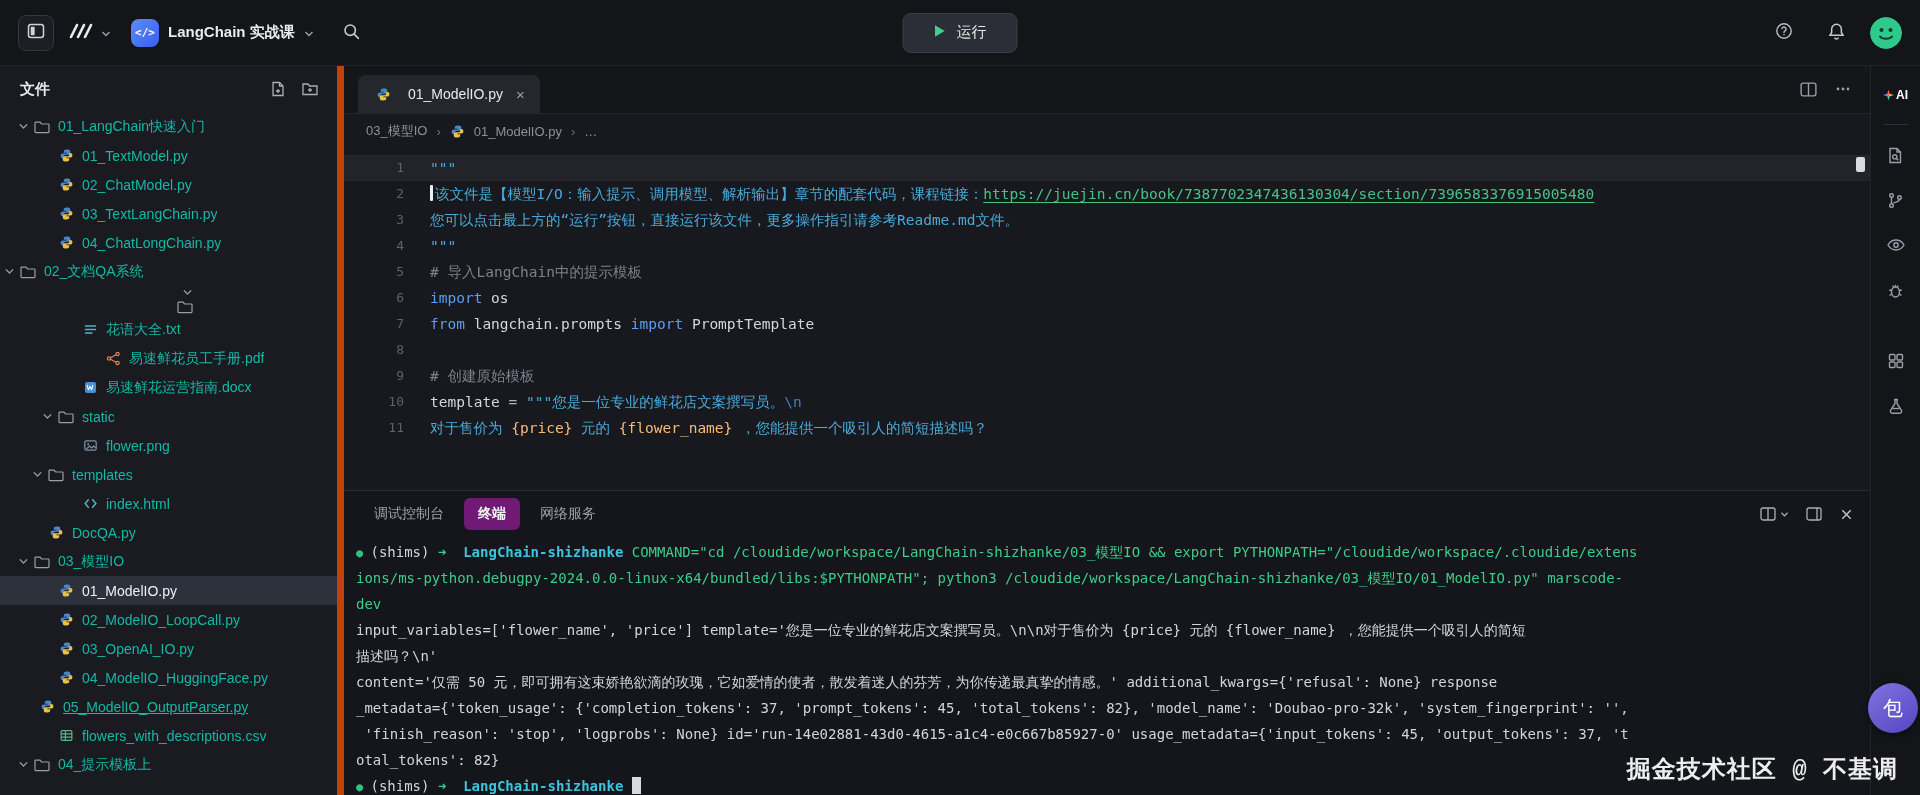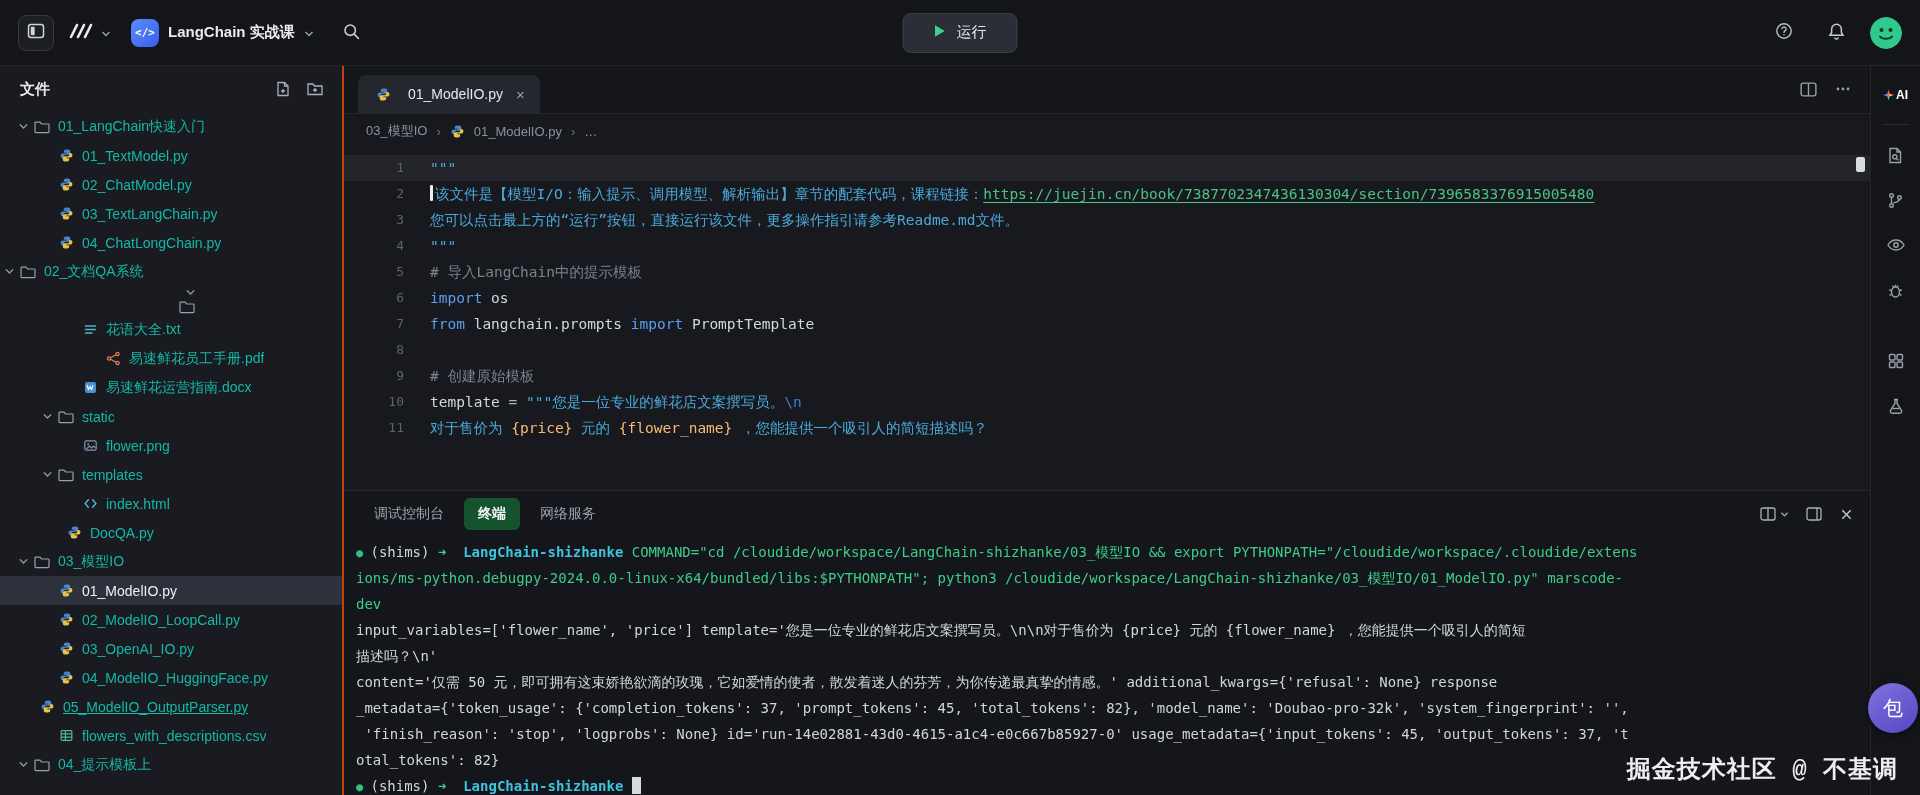--- a/index.html
+++ b/index.html
@@ -26,21 +26,21 @@
   .tb-center { position:absolute; left:50%; top:50%; transform:translate(-50%,-50%); }
   .run-btn { display:flex; align-items:center; gap:11px; background:#2b2e36; border:1px solid #3a3e46;
              border-radius:8px; height:40px; padding:0 30px; color:#dde9e2; font-size:15px; cursor:pointer; }
   .tb-right { display:flex; align-items:center; gap:16px; }
   .avatar { width:32px; height:32px; border-radius:50%; overflow:hidden; cursor:pointer; }
 
   
   .main { flex:1; display:flex; min-height:0; }
 
   
-  .sidebar { width:344px; flex:none; background:#191b20; border-right:2px solid #c2410c;
+  .sidebar { width:344px; flex:none; background:#191b20; border-right:7px solid #c2410c;
              display:flex; flex-direction:column; overflow:hidden; }
   .sb-header { height:46px; flex:none; display:flex; align-items:center; justify-content:space-between;
                padding:0 18px 0 20px; }
   .sb-title { font-size:15px; font-weight:700; color:#e8eaee; }
   .sb-actions { display:flex; gap:14px; }
   .sb-actions span { cursor:pointer; display:flex; }
   .tree-row { height:29px; display:flex; align-items:center; font-size:14px; color:#14b8a6;
               cursor:pointer; white-space:nowrap; }
   .tree-row.selected { background:#2c313b; color:#eef0f3; }
   .chev { width:18px; flex:none; display:flex; align-items:center; justify-content:center; }
@@ -82,21 +82,21 @@
   .editor-thumb { position:absolute; top:9px; right:5px; width:9px; height:15px; background:#d8dbe0;
                   border-radius:2px; }
 
   
   .terminal-panel { height:305px; flex:none; background:#14161b; border-top:1px solid #282b31;
                     display:flex; flex-direction:column; }
   .term-header { height:46px; flex:none; display:flex; align-items:center; justify-content:space-between;
                  padding:0 16px 0 16px; }
   .term-tabs { display:flex; gap:6px; align-items:center; }
   .term-tab { padding:7px 14px; font-size:14px; color:#9aa0aa; border-radius:6px; cursor:pointer; white-space:nowrap; }
-  .term-tab.active { background:#14532d; color:#f2f4f7; font-weight:600; }
+  .term-tab.active { background:#701a75; color:#f2f4f7; font-weight:600; }
   .term-actions { display:flex; align-items:center; gap:16px; color:#aab0b8; }
   .term-actions span { cursor:pointer; display:flex; align-items:center; }
   .term-body { flex:1; padding:2px 0 0 12px; overflow:hidden;
                font-family:"DejaVu Sans Mono","DejaVu Sans",monospace; }
   .term-line { height:26px; line-height:26px; font-size:14px; white-space:pre; }
   .t-plain { color:#d2d6db; }
   .t-green { color:#3dcd8a; }
   .t-cyan { color:#3ec3dd; font-weight:600; }
   .t-dot { color:#2ec27e; font-size:12px; }
   .t-cursor { display:inline-block; width:9px; height:17px; background:#d7dade; vertical-align:-3px; }
@@ -343,21 +343,21 @@
             <span class="chev"></span>
             <span class="fico">
               <svg width="15" height="15" viewBox="0 0 15 15" fill="none" stroke="#7f94ad" stroke-width="1.2">
                 <rect x="1.8" y="2.8" width="11.4" height="9.4" rx="1.5"></rect>
                 <circle cx="5.2" cy="6.2" r="1" fill="#7f94ad" stroke="none"></circle>
                 <path d="M3.5 11l3-3 2 2 2-2 2 2"></path>
               </svg>
             </span>
             <span class="tlabel">flower.png</span>
           </div>
-          <div class="tree-row" style="padding-left: 38px;">
+          <div class="tree-row" style="padding-left: 28px;">
             <span class="chev">
               <svg width="13" height="13" viewBox="0 0 14 14" fill="none">
                 <path d="M3.5 5l3.5 3.5L10.5 5" stroke="#8f96a0" stroke-width="1.5" stroke-linecap="round"></path>
               </svg>
             </span>
             <span class="fico">
               <svg width="16" height="16" viewBox="0 0 16 16" fill="none">
                 <path d="M1.8 3.2h4.2l1.6 1.8h6.6c.5 0 .8.3.8.8v7c0 .5-.3.8-.8.8H1.8c-.5 0-.8-.3-.8-.8V4c0-.5.3-.8.8-.8z" stroke="#99a0ab" stroke-width="1.2"></path>
               </svg>
             </span>
@@ -365,21 +365,21 @@
           </div>
           <div class="tree-row" style="padding-left: 62px;">
             <span class="chev"></span>
             <span class="fico">
               <svg width="15" height="15" viewBox="0 0 14 14" fill="none">
                 <path d="M5 3.5L2 7l3 3.5M9 3.5L12 7l-3 3.5" stroke="#4fb3c8" stroke-width="1.4" stroke-linecap="round"></path>
               </svg>
             </span>
             <span class="tlabel">index.html</span>
           </div>
-          <div class="tree-row" style="padding-left: 46px;">
+          <div class="tree-row" style="padding-left: 28px;">
             <span class="chev"></span>
             <span class="fico">
               <svg width="15" height="15" viewBox="0 0 16 16">
                 <path d="M8 1.6c-2.1 0-2.9.9-2.9 2.1v1.4h3v.7H4c-1.3 0-2.3.9-2.3 2.5S2.7 10.8 4 10.8h1.1V9.2c0-1.2 1-2.1 2.2-2.1h2.9c1 0 1.8-.8 1.8-1.8V3.7c0-1.2-1-2.1-2.2-2.1H8z" fill="#4a86c8"></path>
                 <path d="M8 14.4c2.1 0 2.9-.9 2.9-2.1v-1.4h-3v-.7h4.1c1.3 0 2.3-.9 2.3-2.5s-1-2.5-2.3-2.5h-1.1v1.6c0 1.2-1 2.1-2.2 2.1H5.8c-1 0-1.8.8-1.8 1.8v1.6c0 1.2 1 2.1 2.2 2.1H8z" fill="#e9c24a"></path>
               </svg>
             </span>
             <span class="tlabel">DocQA.py</span>
           </div>
           <div class="tree-row" style="padding-left: 14px;">

